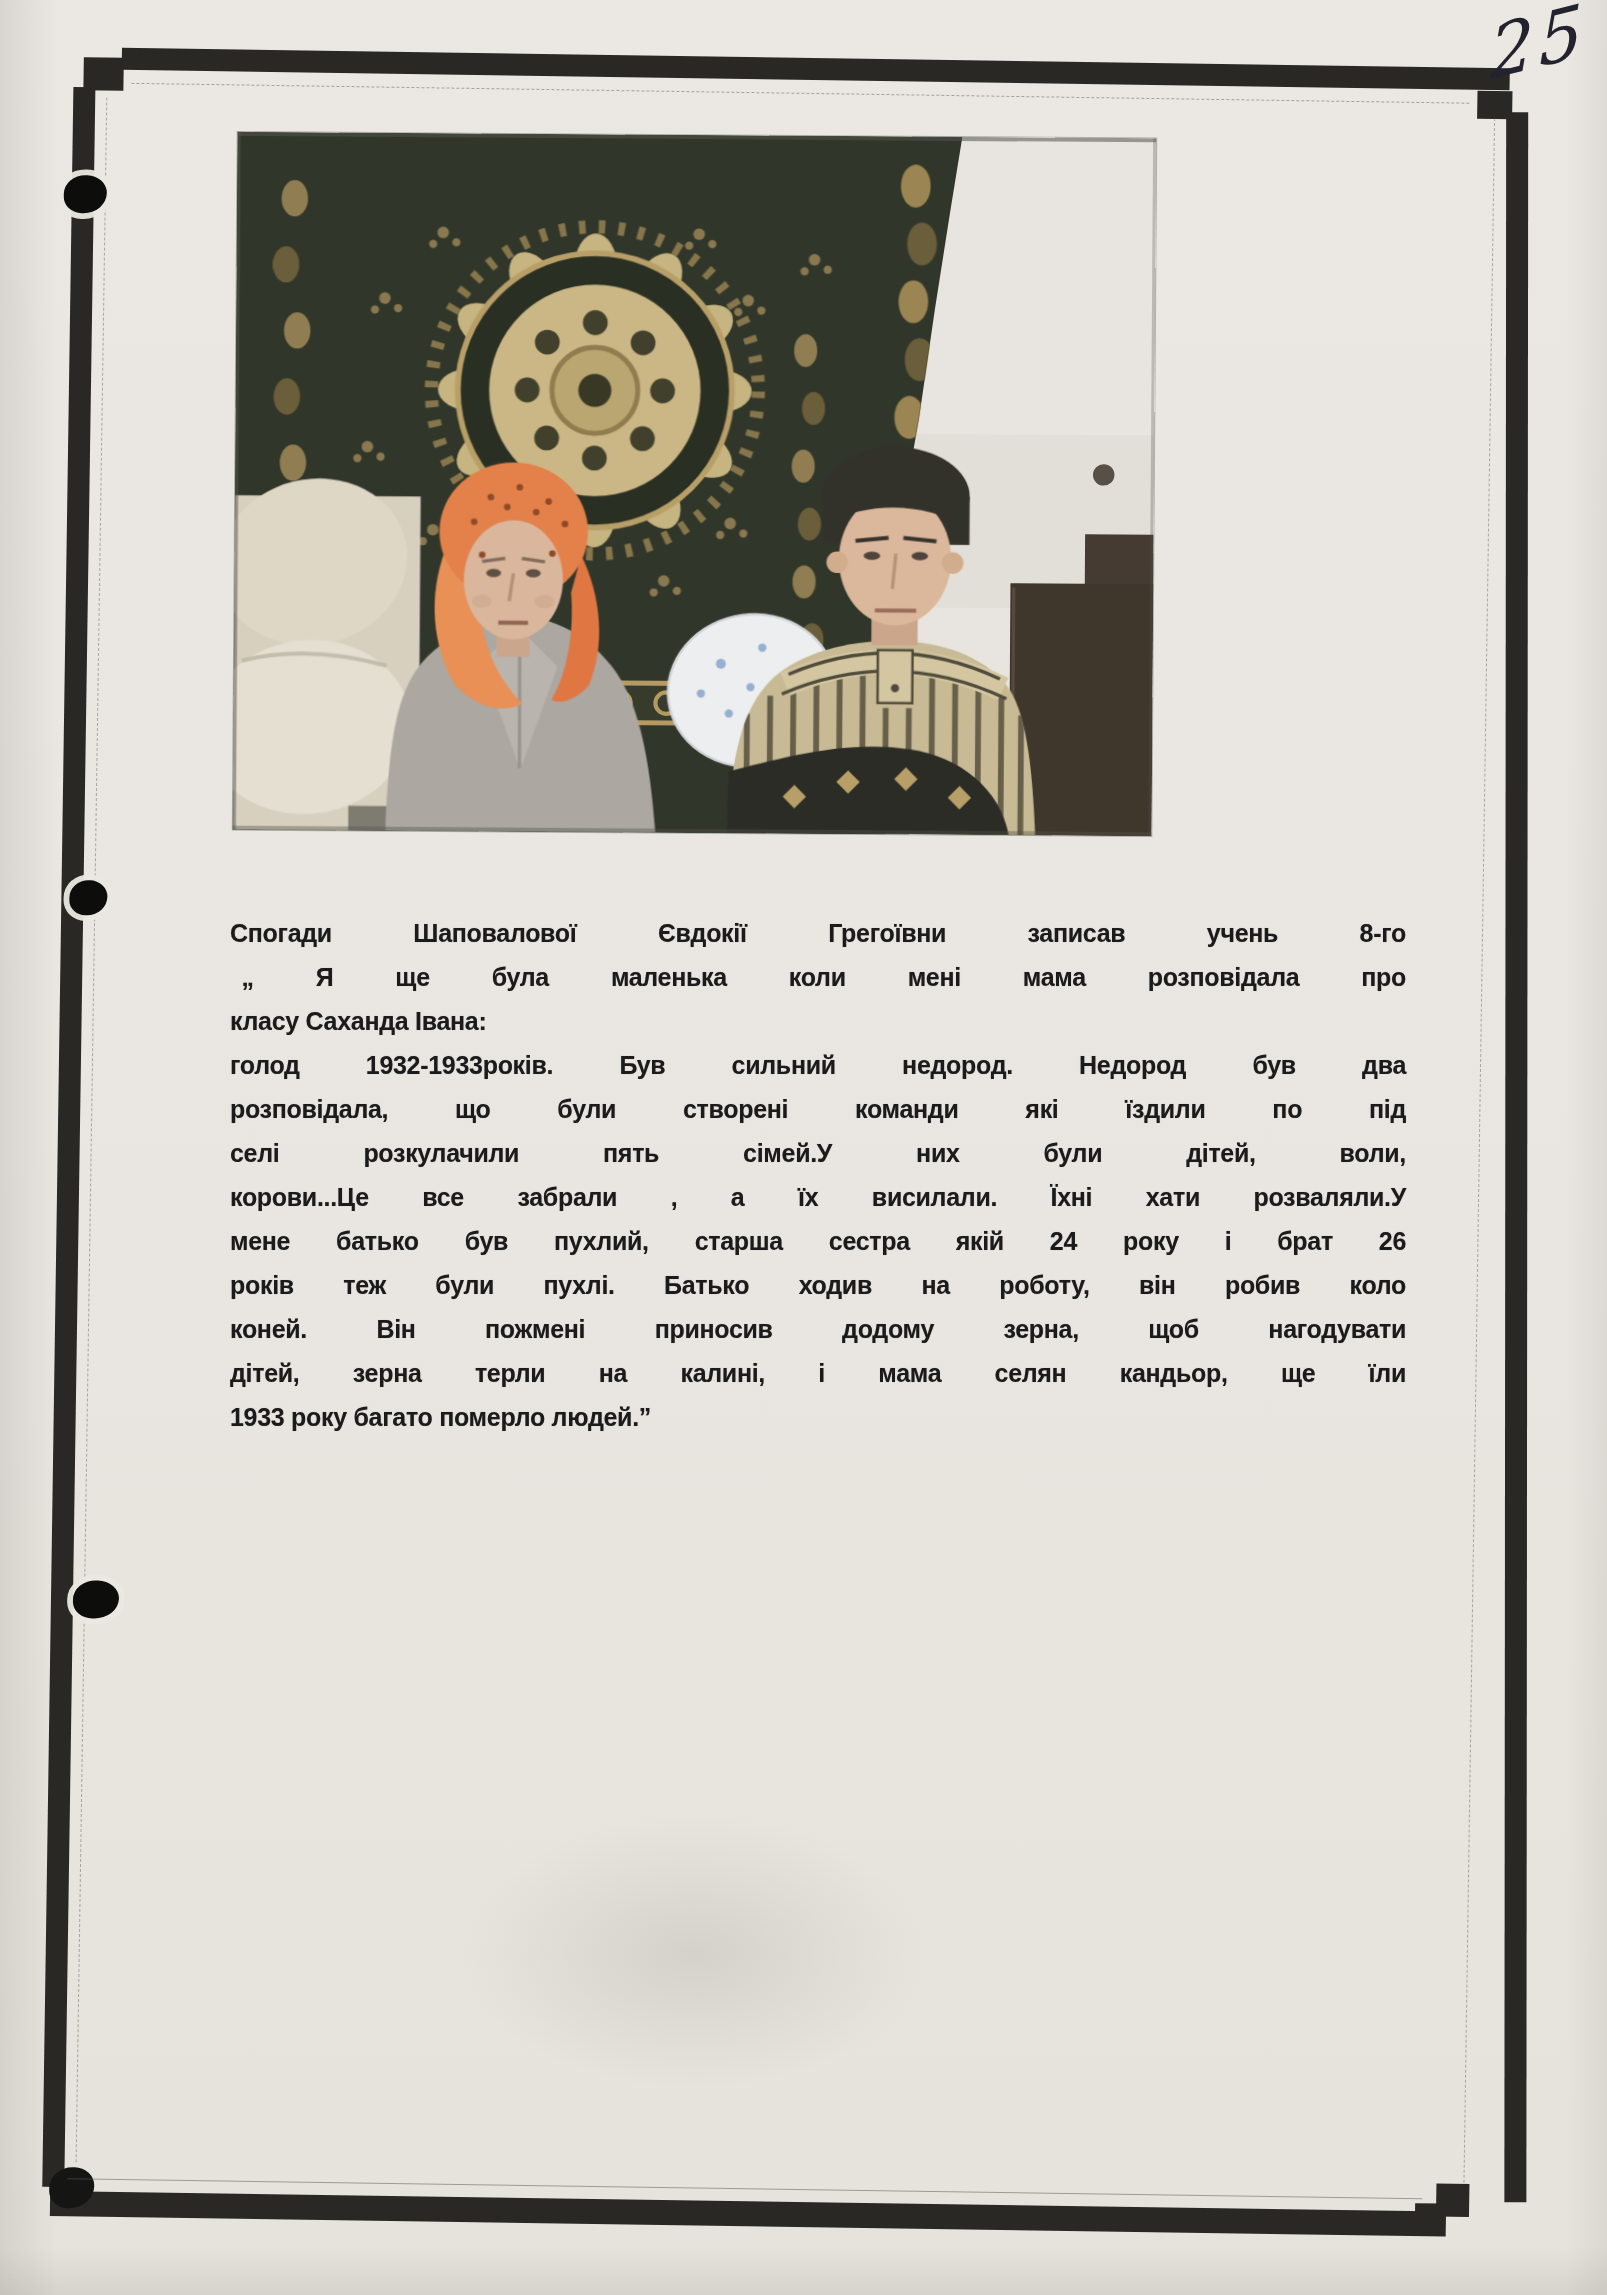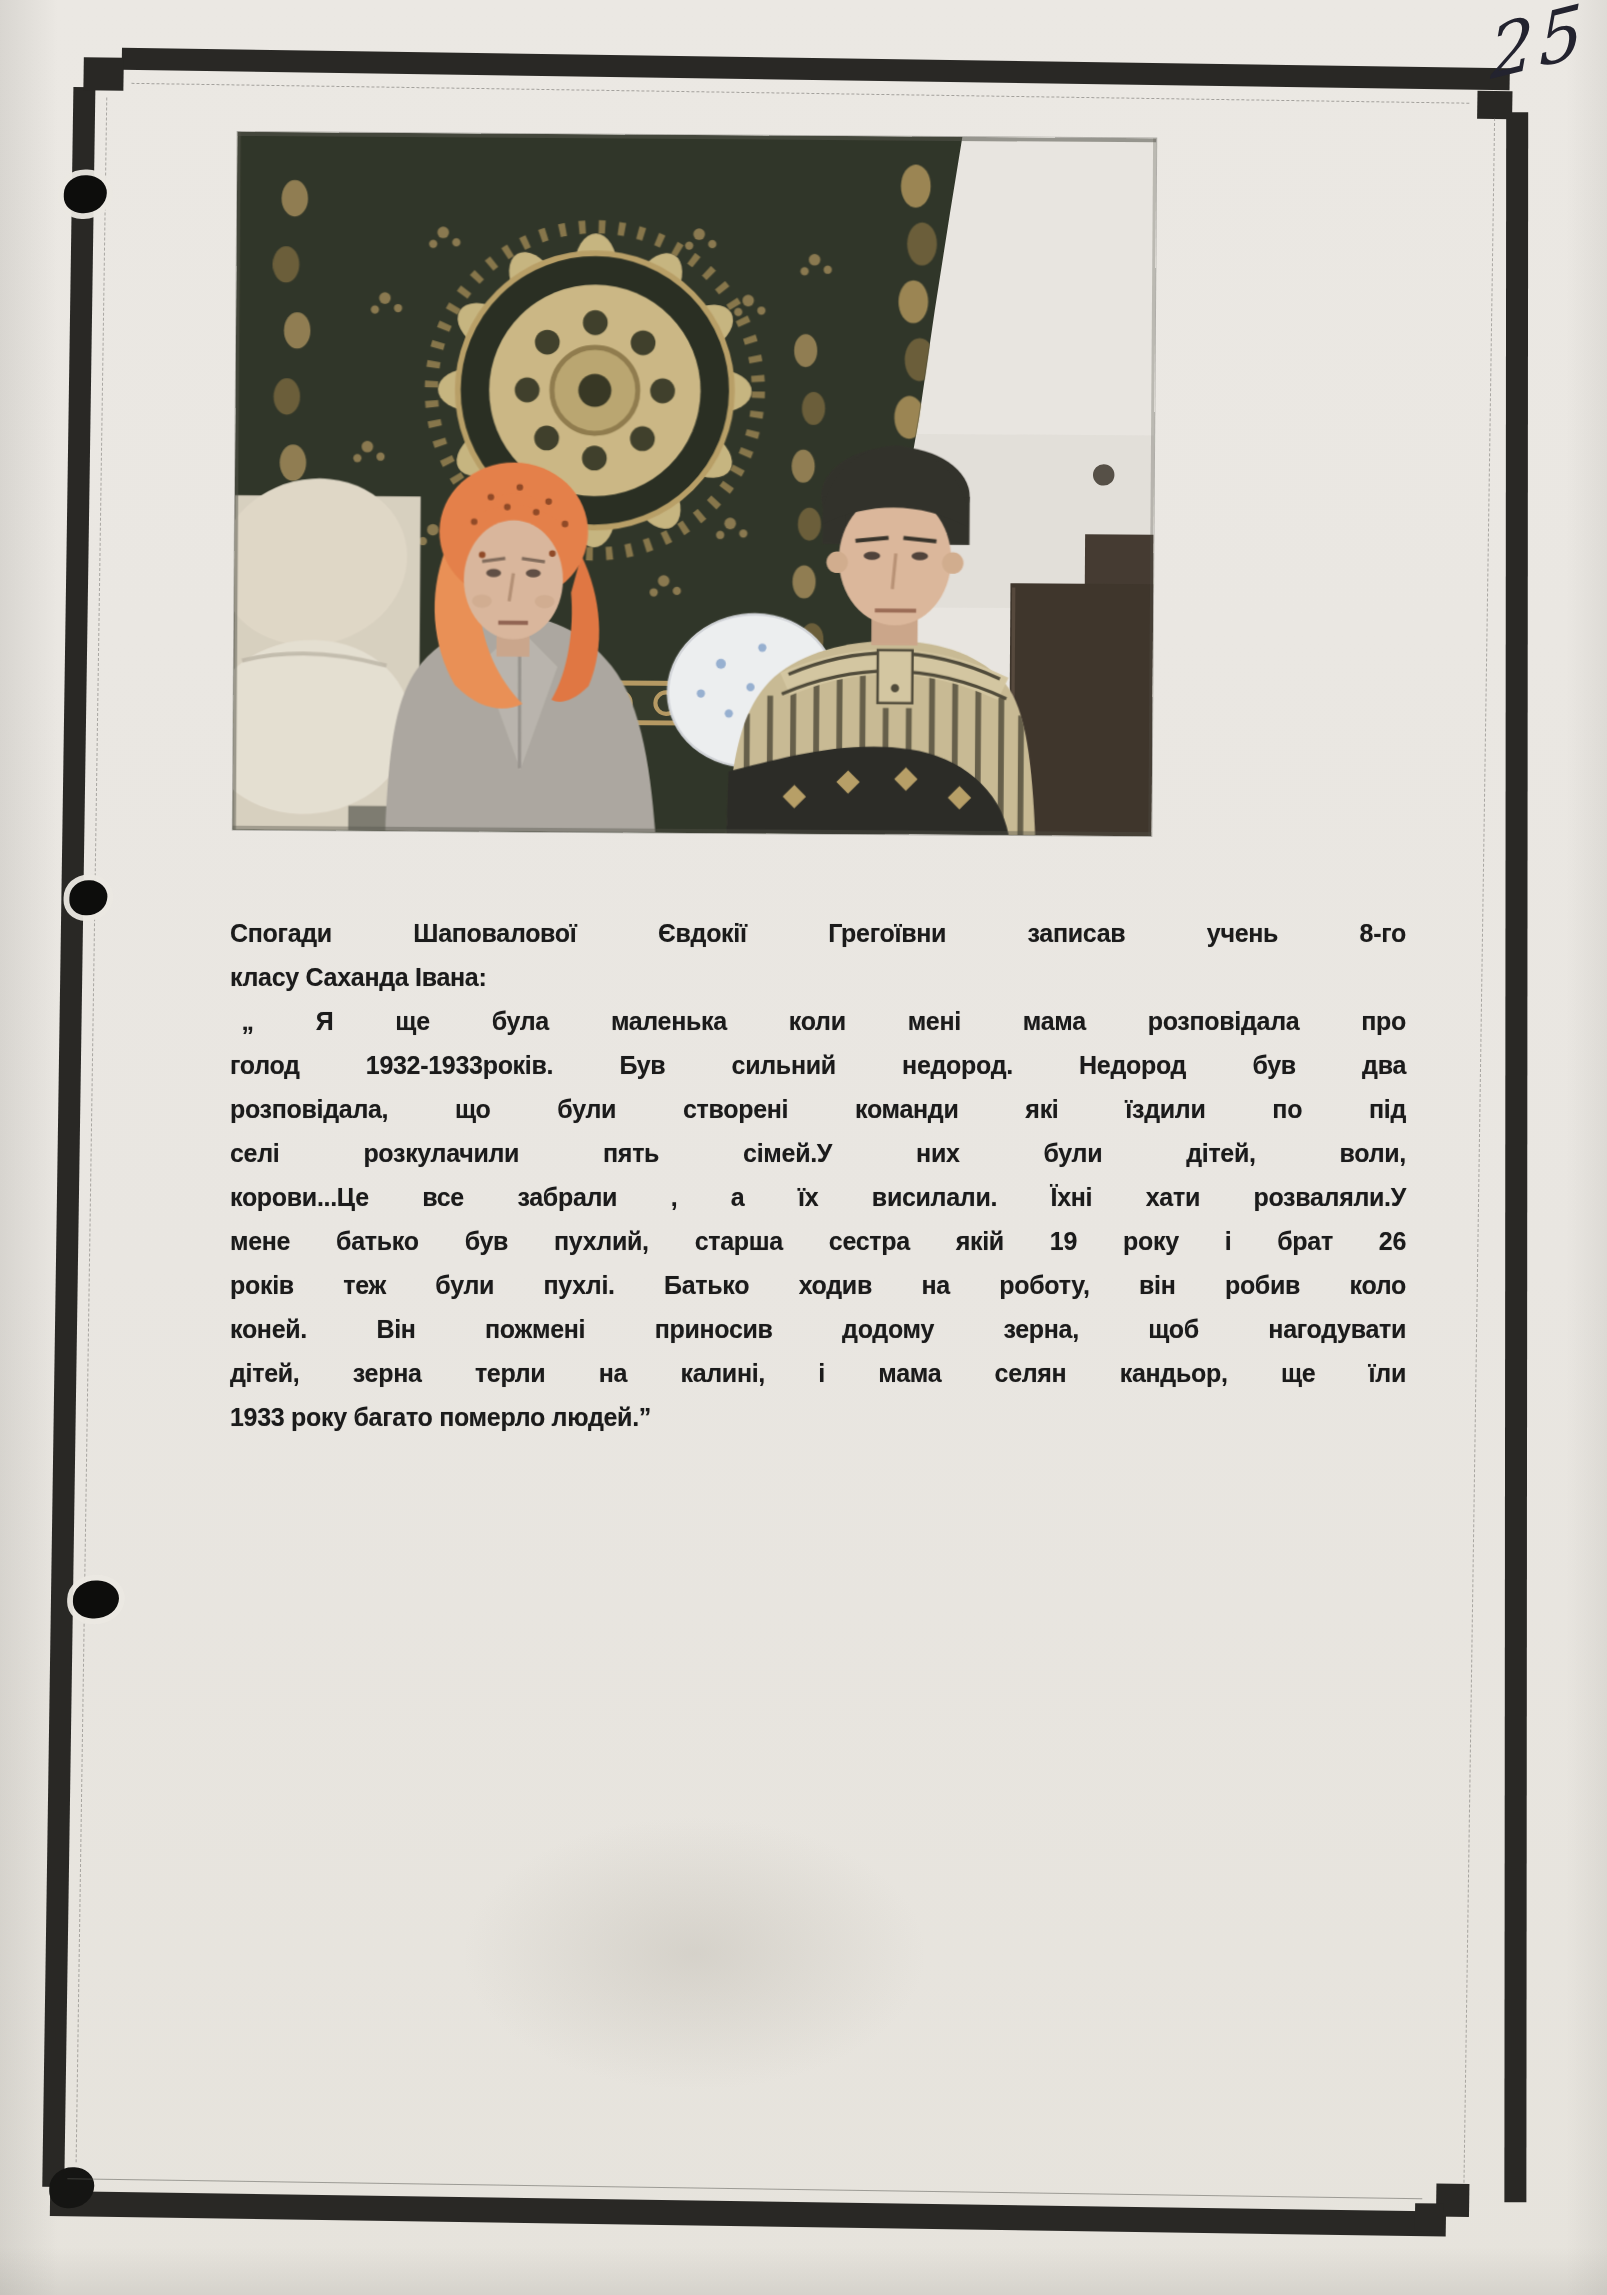--- a/index.html
+++ b/index.html
@@ -338,25 +338,25 @@
     <rect x="0" y="0" width="1113" height="5" fill="#49493f" opacity="0.55"></rect>
     <rect x="0" y="0" width="4" height="845" fill="#49493f" opacity="0.5"></rect>
     <rect x="1109" y="0" width="4" height="845" fill="#49493f" opacity="0.3"></rect>
     <rect x="0" y="840" width="1113" height="5" fill="#49493f" opacity="0.4"></rect>
     <rect x="0" y="0" width="1113" height="845" fill="#f4f1e9" opacity="0.06"></rect>
   </g>
 </svg>
 
 <div class="memoir">
   <div class="tl">Спогади Шаповалової Євдокії Грегоївни записав учень 8-го</div>
+  <div class="tl indent">„ Я ще була маленька коли мені мама розповідала про</div>
   <div class="tl end">класу Саханда Івана:</div>
-  <div class="tl indent">„ Я ще була маленька коли мені мама розповідала про</div>
   <div class="tl">голод 1932-1933років. Був сильний недород. Недород був два</div>
   <div class="tl">розповідала, що були створені команди які їздили по під</div>
   <div class="tl">селі розкулачили пять сімей.У них були дітей, воли,</div>
   <div class="tl">корови...Це все забрали , а їх висилали. Їхні хати розваляли.У</div>
-  <div class="tl">мене батько був пухлий, старша сестра якій 19 року і брат 26</div>
+  <div class="tl">мене батько був пухлий, старша сестра якій 24 року і брат 26</div>
   <div class="tl">років теж були пухлі. Батько ходив на роботу, він робив коло</div>
   <div class="tl">коней. Він пожмені приносив додому зерна, щоб нагодувати</div>
   <div class="tl">дітей, зерна терли на калині, і мама селян кандьор, ще їли</div>
   <div class="tl end">1933 року багато померло людей.”</div>
 </div>
 
 
 </body></html>

